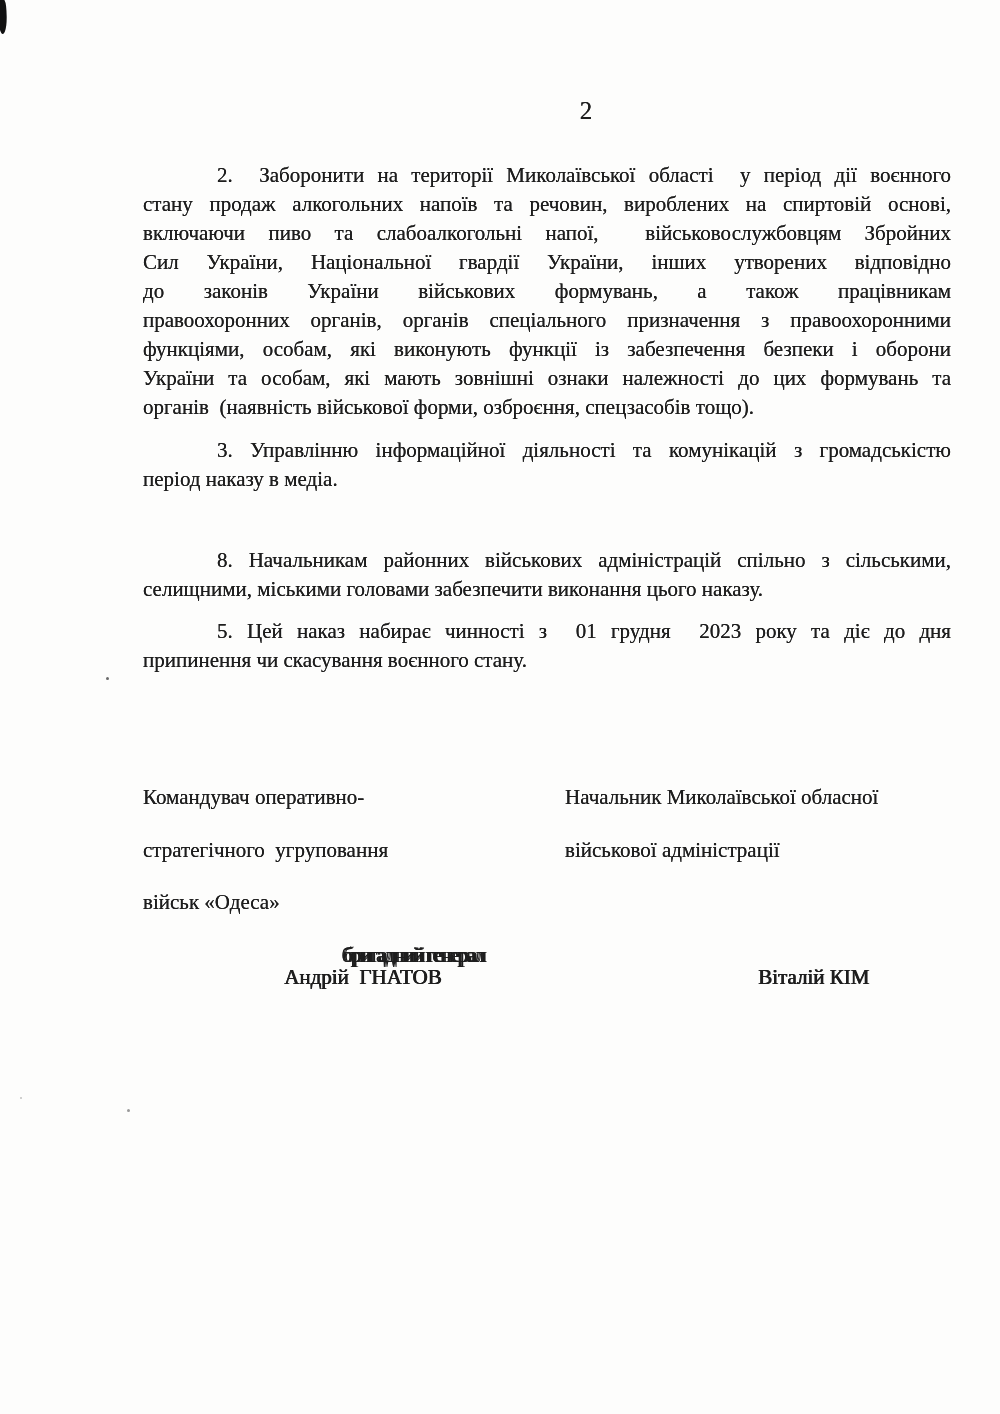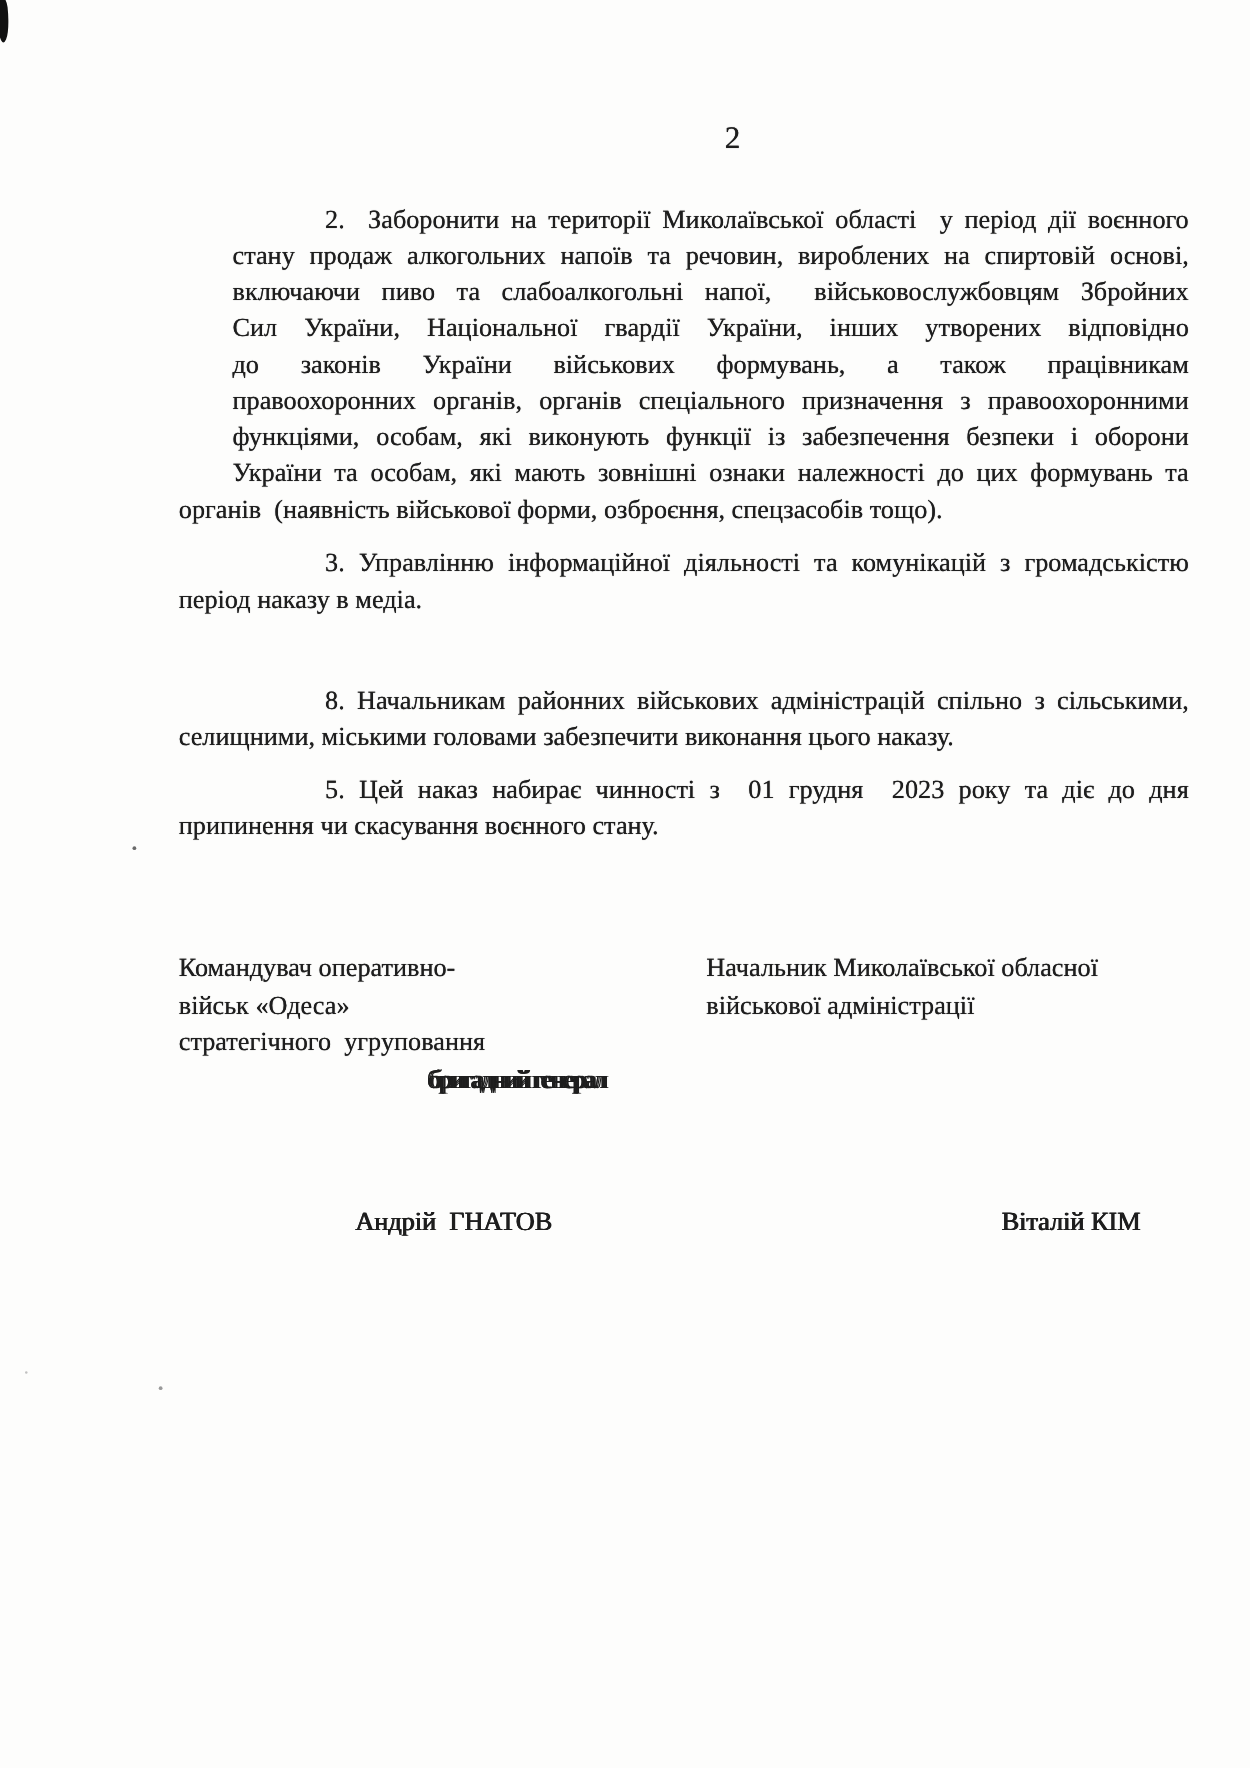--- a/index.html
+++ b/index.html
@@ -41,47 +41,47 @@
   .p2 { top: 161px; }
   .p3 { top: 436px; }
   .p4 { top: 546px; }
   .p5 { top: 617px; }
 
   .line {
     font-size: 21px;
     line-height: 29px;
     white-space: normal;
   }
-  .j  { text-align: justify; text-align-last: justify; text-justify: inter-word; margin-left: 43px; }
+  .j  { text-align: justify; text-align-last: justify; text-justify: inter-word; }
   .indent { text-indent: 74px; }
 
   .sig-col {
     position: absolute;
     top: 760px;
   }
   .sig-left  { left: 143px; width: 340px; }
   .sig-right { left: 565px; width: 395px; }
-  .sig-col .line { line-height: 29.5px; }
+  .sig-col .line { line-height: 29.5px; margin-top: 23px; }
 
   .smudge {
     letter-spacing: -1.6px;
     text-shadow: 2.6px 0 0 currentColor, 1.3px 0 0 currentColor, 0 0 0.5px currentColor;
     filter: blur(0.25px);
     text-align: right;
   }
 
   .name {
     position: absolute;
     top: 963px;
     font-size: 21px;
     line-height: 29px;
     text-shadow: 0.7px 0 0 currentColor, 0 0 0.5px currentColor;
   }
   .name-left  { left: 284px; }
-  .name-right { left: 801px; }
+  .name-right { left: 758px; }
 
   
   .corner-blob {
     position: absolute;
     top: -4px; left: -3px;
     width: 10px; height: 38px;
     background: #111;
     border-radius: 0 60% 70% 40% / 0 30% 80% 60%;
     transform: rotate(-6deg);
   }
@@ -126,22 +126,22 @@
       <div class="line">селищними, міськими головами забезпечити виконання цього наказу.</div>
     </section>
 
     <section class="para p5">
       <div class="line j indent">5. Цей наказ набирає чинності з &nbsp;01 грудня &nbsp;2023 року та діє до дня</div>
       <div class="line">припинення чи скасування воєнного стану.</div>
     </section>
 
     <section class="sig-col sig-left">
       <div class="line">Командувач оперативно-</div>
+      <div class="line">стратегічного &nbsp;угруповання</div>
       <div class="line">військ «Одеса»</div>
-      <div class="line">стратегічного &nbsp;угруповання</div>
       <div class="line smudge">бригадний генерал</div>
     </section>
 
     <section class="sig-col sig-right">
       <div class="line">Начальник Миколаївської обласної</div>
       <div class="line">військової адміністрації</div>
     </section>
 
     <div class="name name-left">Андрій &nbsp;ГНАТОВ</div>
     <div class="name name-right">Віталій КІМ</div>

